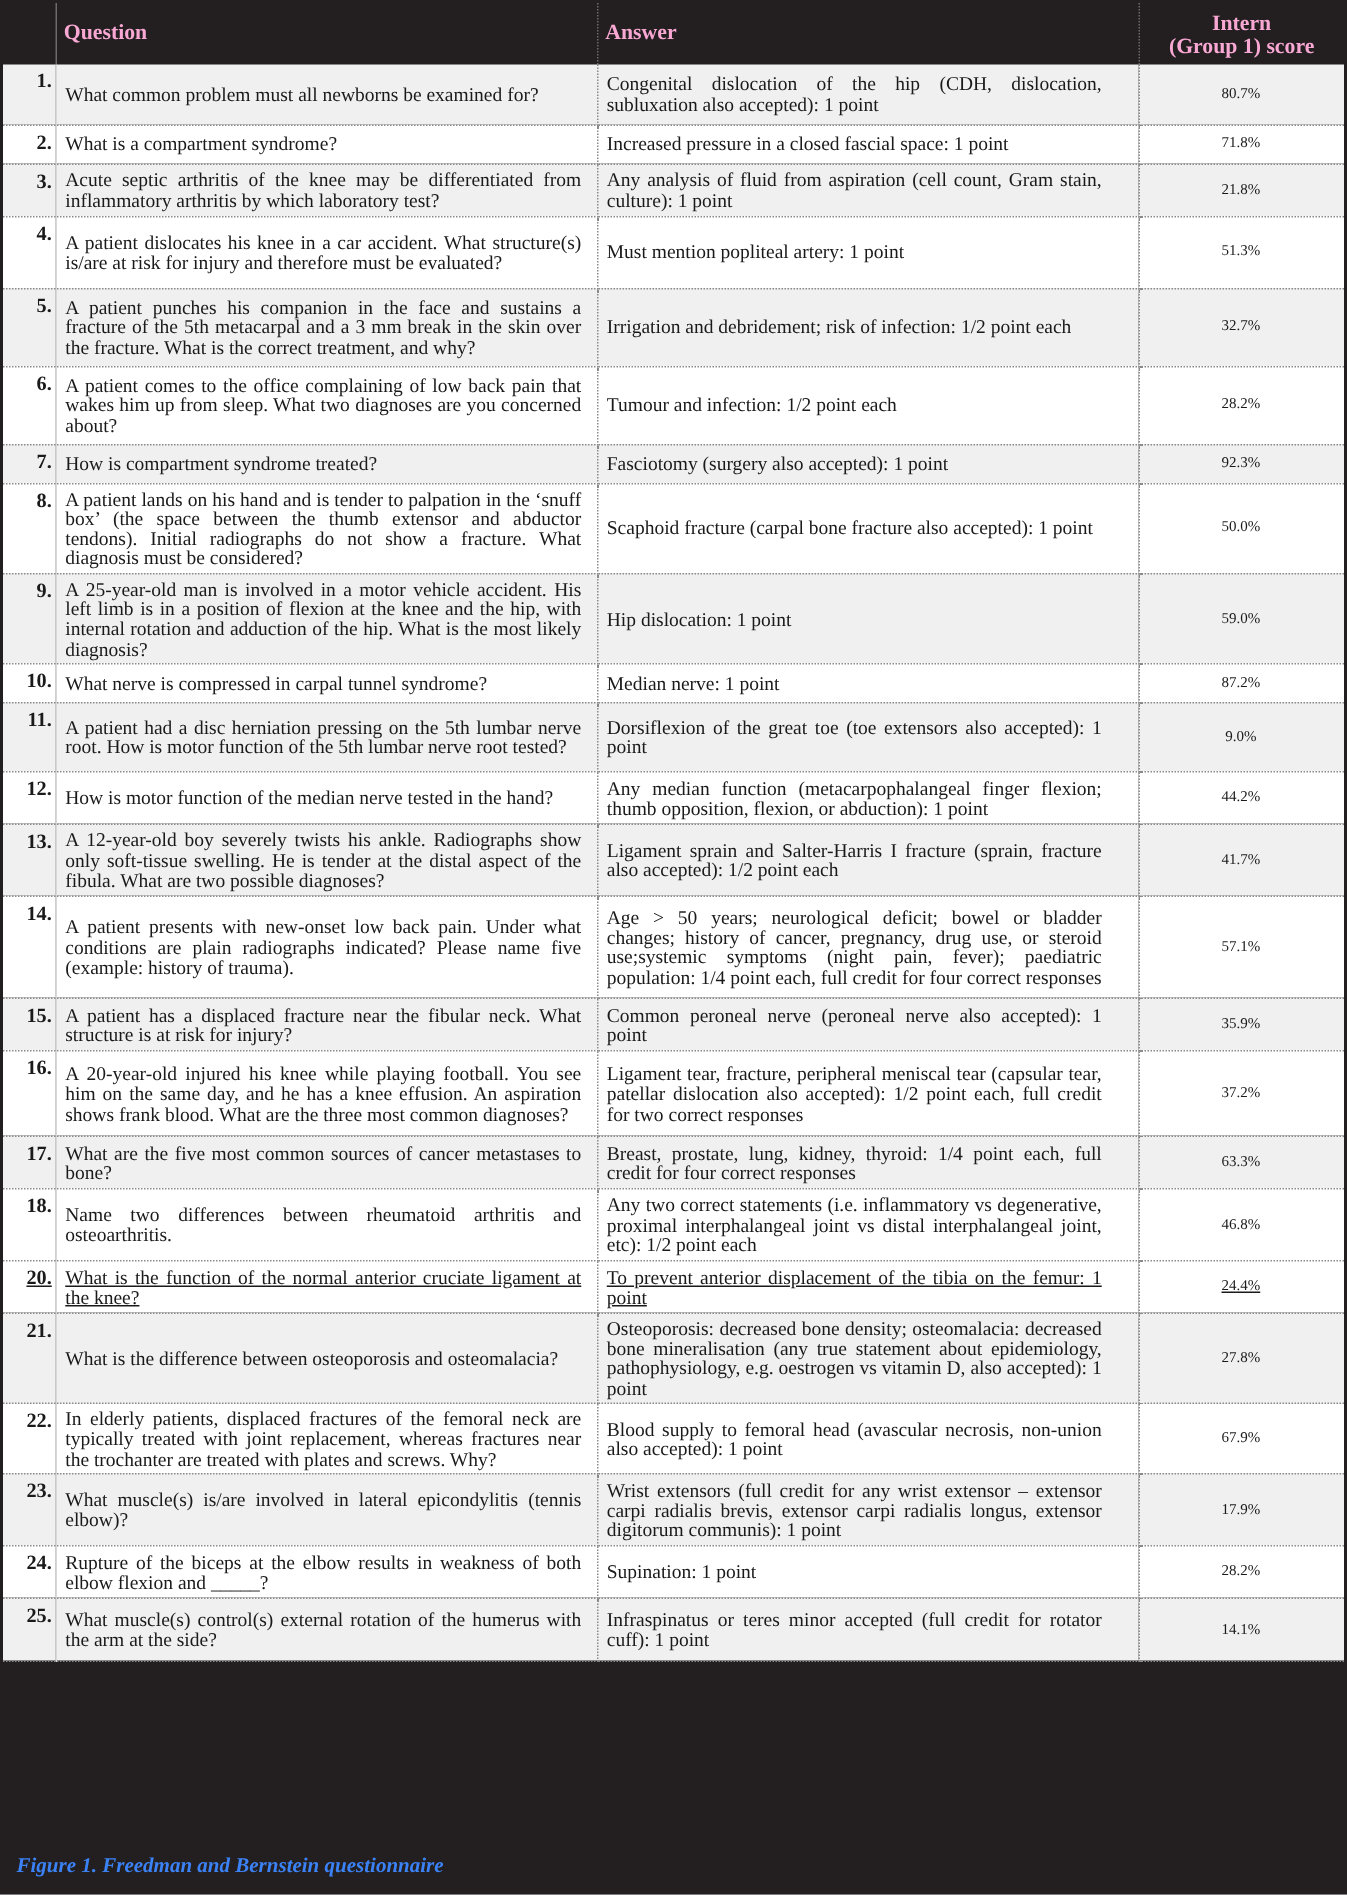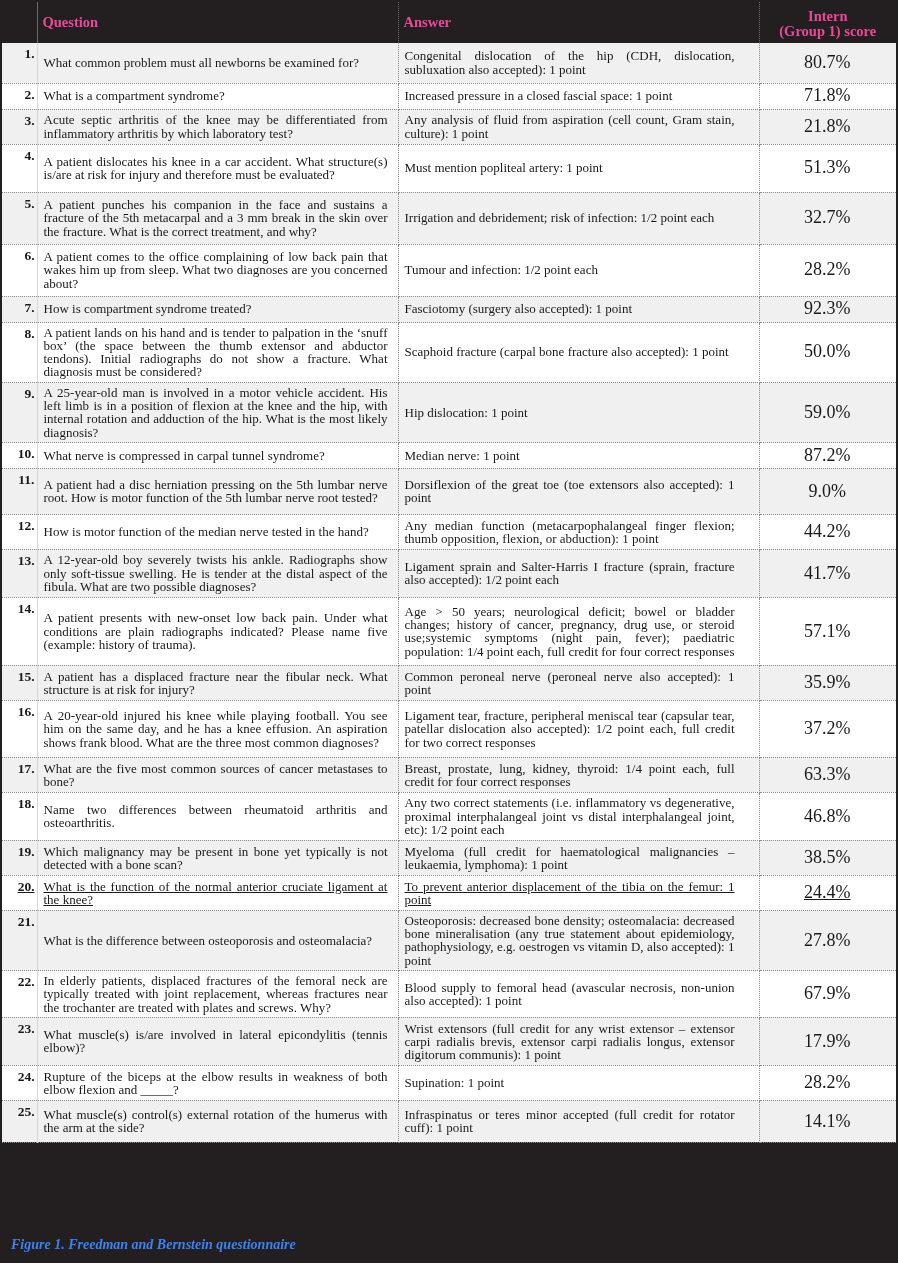--- a/index.html
+++ b/index.html
@@ -27,21 +27,21 @@
       border-collapse: collapse;
       table-layout: fixed;
     }
     table.q col.c-num { width: 35px; }
     table.q col.c-q { width: 361px; }
     table.q col.c-a { width: 361px; }
     table.q col.c-s { width: 137px; }
 
     thead th {
       background: #231f20;
-      color: #ec4899;
+      color: #f9a8d4;
       font-family: "Liberation Serif", "DejaVu Serif", serif;
       font-weight: bold;
       font-size: 14.5px;
       height: 39px;
       padding: 0 6px;
       text-align: left;
       vertical-align: middle;
     }
     thead th.h-num { border-right: 1px solid #6e6a6b; }
     thead th.h-q { border-right: 1px dotted #6e6a6b; padding-left: 5px; }
@@ -77,21 +77,21 @@
       padding-right: 10px;
     }
     td.atext {
       text-align: justify;
       border-right: 1px dotted #8a8a8a;
       padding-left: 6px;
       padding-right: 24px;
     }
     td.score {
       text-align: center;
-      font-size: 18px;
+      font-size: 10px;
     }
     .caption {
       position: absolute;
       left: 0;
       bottom: 0;
       width: 898px;
       height: 36px;
       background: #231f20;
       color: #3b82f6;
       font-family: "Liberation Serif", "DejaVu Serif", serif;
@@ -228,26 +228,20 @@
           <td class="qtext">What are the five most common sources of cancer metastases to bone?</td>
           <td class="atext">Breast, prostate, lung, kidney, thyroid: 1/4 point each, full credit for four correct responses</td>
           <td class="score">63.3%</td>
         </tr>
         <tr class="even" style="height: 48px;">
           <td class="num">18.</td>
           <td class="qtext">Name two differences between rheumatoid arthritis and osteoarthritis.</td>
           <td class="atext">Any two correct statements (i.e. inflammatory vs degenerative, proximal interphalangeal joint vs distal interphalangeal joint, etc): 1/2 point each</td>
           <td class="score">46.8%</td>
         </tr>
-        <tr class="odd" style="height: 35px;">
-          <td class="num">19.</td>
-          <td class="qtext">Which malignancy may be present in bone yet typically is not detected with a bone scan?</td>
-          <td class="atext">Myeloma (full credit for haematological malignancies – leukaemia, lymphoma): 1 point</td>
-          <td class="score">38.5%</td>
-        </tr>
         <tr class="even" style="height: 35px; text-decoration: underline;">
           <td class="num">20.</td>
           <td class="qtext">What is the function of the normal anterior cruciate ligament at the knee?</td>
           <td class="atext">To prevent anterior displacement of the tibia on the femur: 1 point</td>
           <td class="score">24.4%</td>
         </tr>
         <tr class="odd" style="height: 56px;">
           <td class="num">21.</td>
           <td class="qtext">What is the difference between osteoporosis and osteomalacia?</td>
           <td class="atext">Osteoporosis: decreased bone density; osteomalacia: decreased bone mineralisation (any true statement about epidemiology, pathophysiology, e.g. oestrogen vs vitamin D, also accepted): 1 point</td>

